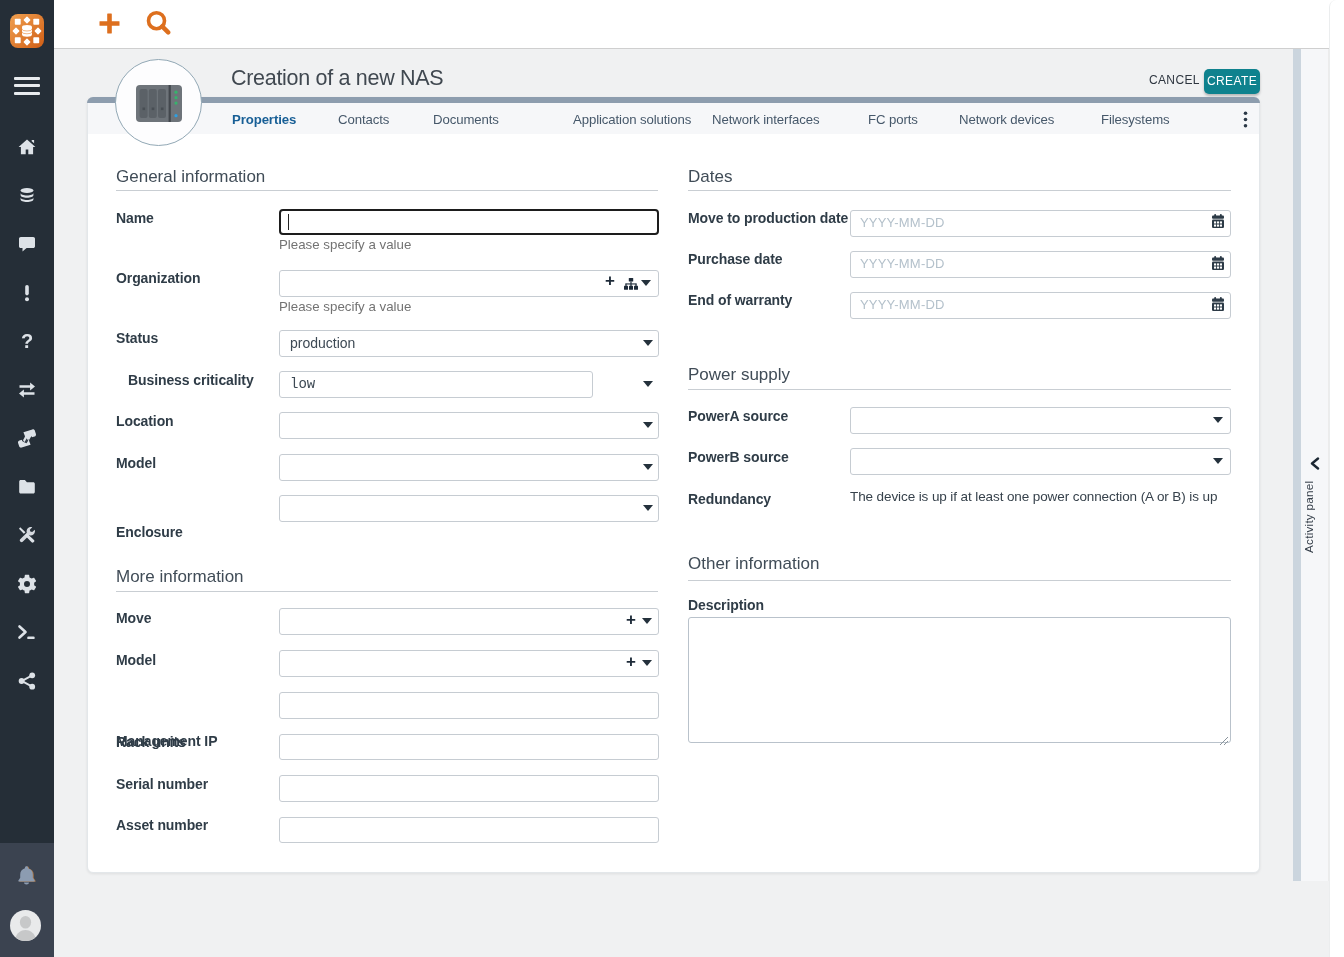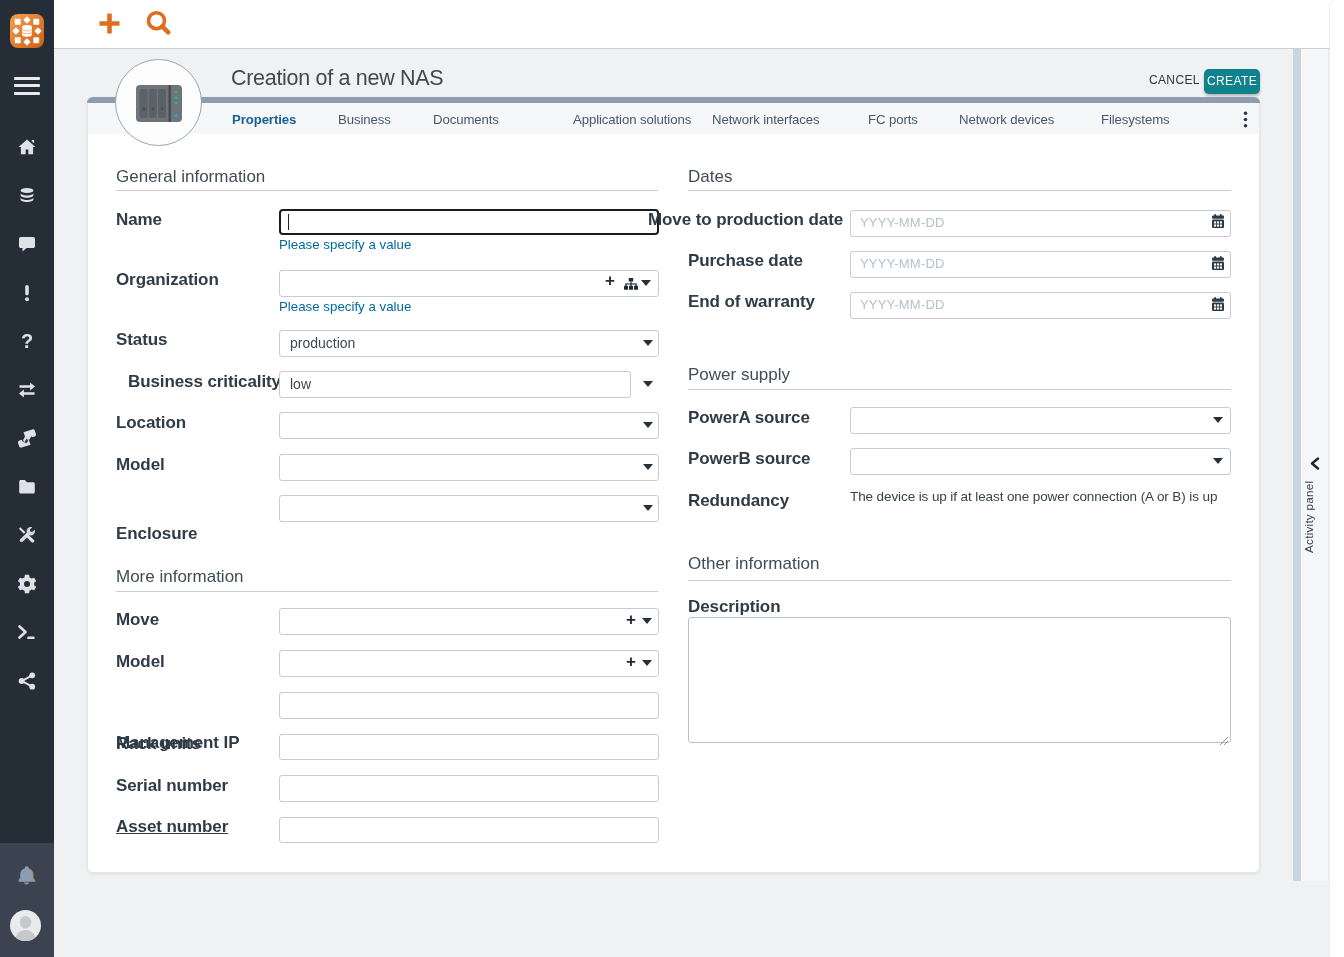--- a/index.html
+++ b/index.html
@@ -35,25 +35,25 @@
 #tabrow { left:88px; top:103px; width:1171px; height:31px; background:#f6f7f9; }
 .tab { position:absolute; top:9px; font-size:13.2px; color:#46586a; white-space:nowrap; letter-spacing:-0.1px; }
 .tab.active { color:#185f96; font-weight:bold; }
 
 
 #circle { left:115px; top:59px; width:87px; height:87px; border-radius:50%; background:#fdfdfe; border:1px solid #92a8b5; }
 
 
 .heading { font-size:17px; color:#404c57; }
 .hline { height:1px; background:#c9ced3; }
-.lbl { font-size:17px; font-weight:bold; color:#2f3c47; white-space:nowrap; letter-spacing:-0.1px; }
+.lbl { font-size:14px; font-weight:bold; color:#2f3c47; white-space:nowrap; letter-spacing:-0.1px; }
 .inp { background:#fff; border:1px solid #c6ccd2; border-radius:3px; }
 .sel { background:#fff; border:1px solid #c6ccd2; border-radius:3px; font-size:14px; color:#3d4954; line-height:25px; padding-left:10px; }
 .caret { position:absolute; width:0; height:0; border-left:5.7px solid transparent; border-right:5.7px solid transparent; border-top:6.8px solid #24313c; }
-.err { font-size:13.3px; color:#0369a1; }
+.err { font-size:13.3px; color:#737373; }
 .ph { font-size:13px; color:#b4c1cb; letter-spacing:0.2px; }
 
 </style>
 </head>
 <body>
 <div id="topbar" class="abs"></div>
 <div id="sidebar" class="abs"></div>
 <div id="sidebar-bottom" class="abs"></div>
 <div id="logo" class="abs">
 <svg width="34" height="34" viewBox="0 0 34 34">
@@ -192,21 +192,21 @@
     </svg></div>
 
 <div id="title" class="abs">Creation of a new NAS</div>
 <div id="cancel" class="abs">CANCEL</div>
 <div id="create" class="abs">CREATE</div>
 
 <div id="card" class="abs"></div>
 <div id="tabstrip" class="abs"></div>
 <div id="tabrow" class="abs">
   <div class="tab active" style="left:144px;">Properties</div>
-  <div class="tab" style="left:250px;">Business</div>
+  <div class="tab" style="left:250px;">Contacts</div>
   <div class="tab" style="left:345px;">Documents</div>
   <div class="tab" style="left:453px;margin-left:32px;">Application solutions</div>
   <div class="tab" style="left:624px;">Network interfaces</div>
   <div class="tab" style="left:780px;">FC ports</div>
   <div class="tab" style="left:871px;">Network devices</div>
   <div class="tab" style="left:1013px;">Filesystems</div>
   <div style="position:absolute; top:8px; left:1155px;"><svg width="5" height="17" viewBox="0 0 5 17" fill="#2b3947">
         <circle cx="2.5" cy="2.3" r="1.8"></circle>
         <circle cx="2.5" cy="8.5" r="1.8"></circle>
         <circle cx="2.5" cy="14.7" r="1.8"></circle>
@@ -256,21 +256,21 @@
       <path d="M1.4 5.8h1.2v2.2H1.4zM11.4 5.8h1.2v2.2h-1.2z"></path>
     </svg></div>
 <div class="abs caret" style="left:641px; top:280px;"></div>
 <div class="abs err" style="left:279px; top:298.5px;">Please specify a value</div>
 
 <div class="abs lbl" style="left:116px; top:330px;">Status</div>
 <div class="abs sel" style="left:279px; top:330px; width:380px; height:27px;">production</div>
 <div class="abs caret" style="left:643px; top:340px;"></div>
 
 <div class="abs lbl" style="left:128px; top:372px;">Business criticality</div>
-<div class="abs sel" style="left:279px; top:371px; width:352px; height:27px;">low</div>
+<div class="abs sel" style="left:279px; top:371px; width:314px; height:27px;font-family:Liberation Mono, monospace;">low</div>
 <div class="abs caret" style="left:643px; top:381px;"></div>
 
 <div class="abs lbl" style="left:116px; top:413px;">Location</div>
 <div class="abs sel" style="left:279px; top:412px; width:380px; height:27px;"></div>
 <div class="abs caret" style="left:643px; top:422px;"></div>
 
 <div class="abs lbl" style="left:116px; top:455px;">Model</div>
 <div class="abs sel" style="left:279px; top:454px; width:380px; height:27px;"></div>
 <div class="abs caret" style="left:643px; top:464px;"></div>
 
@@ -293,27 +293,27 @@
 
 <div class="abs lbl" style="left:116px; top:693px;margin-top:40px;">Management IP</div>
 <div class="abs inp" style="left:279px; top:692px; width:380px; height:26.5px;"></div>
 
 <div class="abs lbl" style="left:116px; top:734px;">Rack units</div>
 <div class="abs inp" style="left:279px; top:733.5px; width:380px; height:26.5px;"></div>
 
 <div class="abs lbl" style="left:116px; top:776px;">Serial number</div>
 <div class="abs inp" style="left:279px; top:775px; width:380px; height:26.5px;"></div>
 
-<div class="abs lbl" style="left:116px; top:817px;text-decoration:underline;">Asset number</div>
+<div class="abs lbl" style="left:116px; top:817px;">Asset number</div>
 <div class="abs inp" style="left:279px; top:816.5px; width:380px; height:26.5px;"></div>
 
 <div class="abs heading" style="left:688px; top:167px;">Dates</div>
 <div class="abs hline" style="left:688px; top:190px; width:543px;"></div>
 
-<div class="abs lbl" style="left:648px; top:210px;">Move to production date</div>
+<div class="abs lbl" style="left:688px; top:210px;">Move to production date</div>
 <div class="abs inp" style="left:850px; top:209.5px; width:381px; height:27px;"></div>
 <div class="abs ph" style="left:860px; top:215px;">YYYY-MM-DD</div>
 <div class="abs" style="left:1212px; top:214px;"><svg width="12" height="14" viewBox="0 0 12 14">
       <g fill="#2c3a46">
         <rect x="2.2" y="0" width="1.9" height="3.2" rx="0.9"></rect>
         <rect x="7.9" y="0" width="1.9" height="3.2" rx="0.9"></rect>
         <rect x="0" y="1.6" width="12" height="3.1" rx="1"></rect>
         <rect x="0" y="5.6" width="12" height="8.4" rx="1.2"></rect>
       </g>
       <g fill="#fff">

